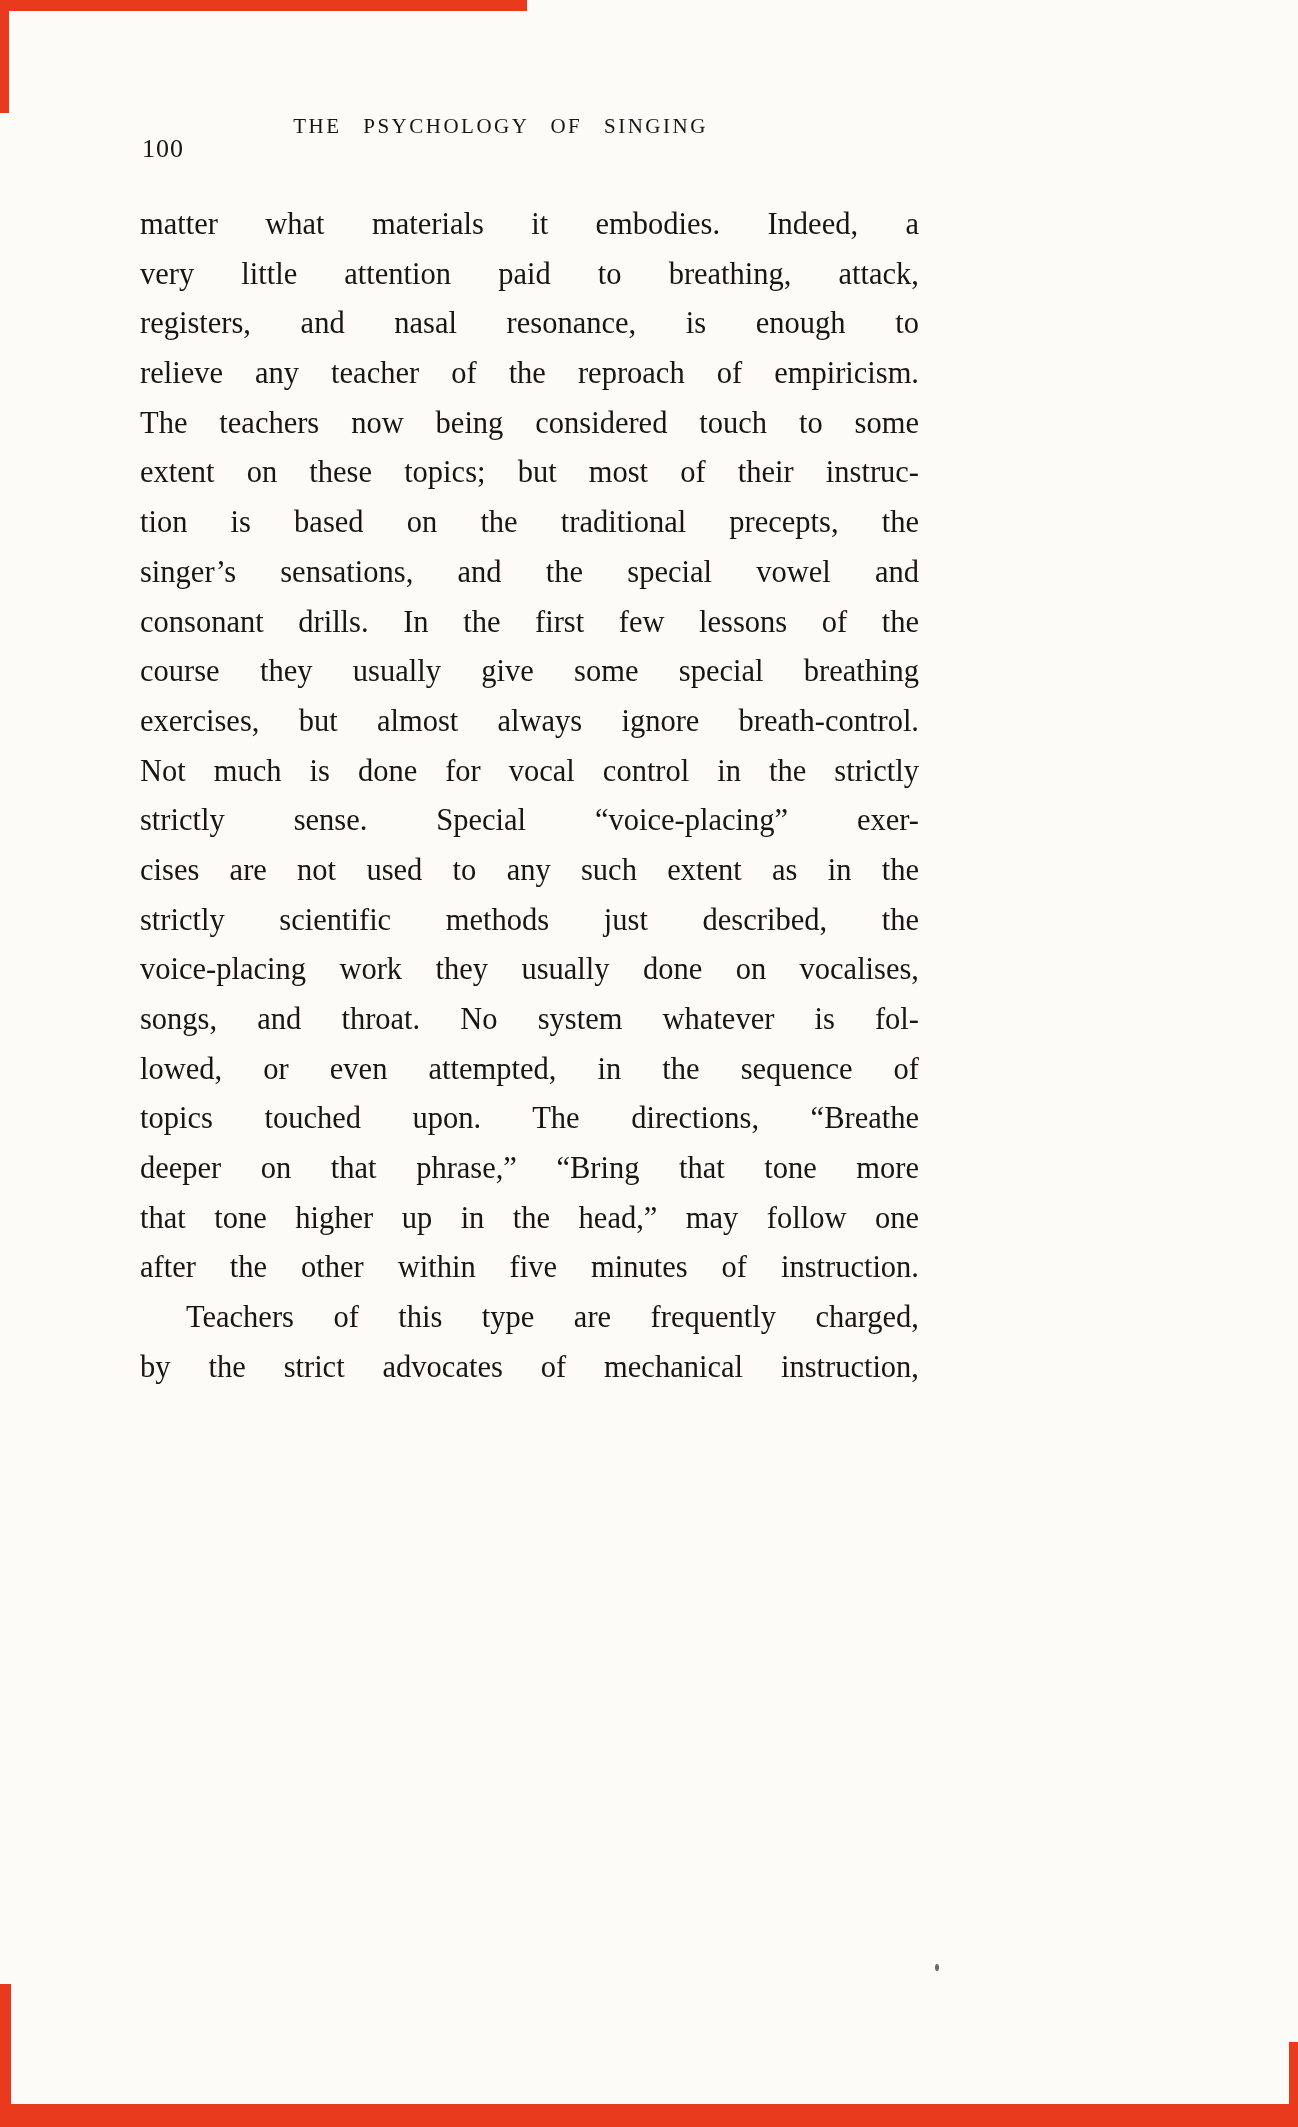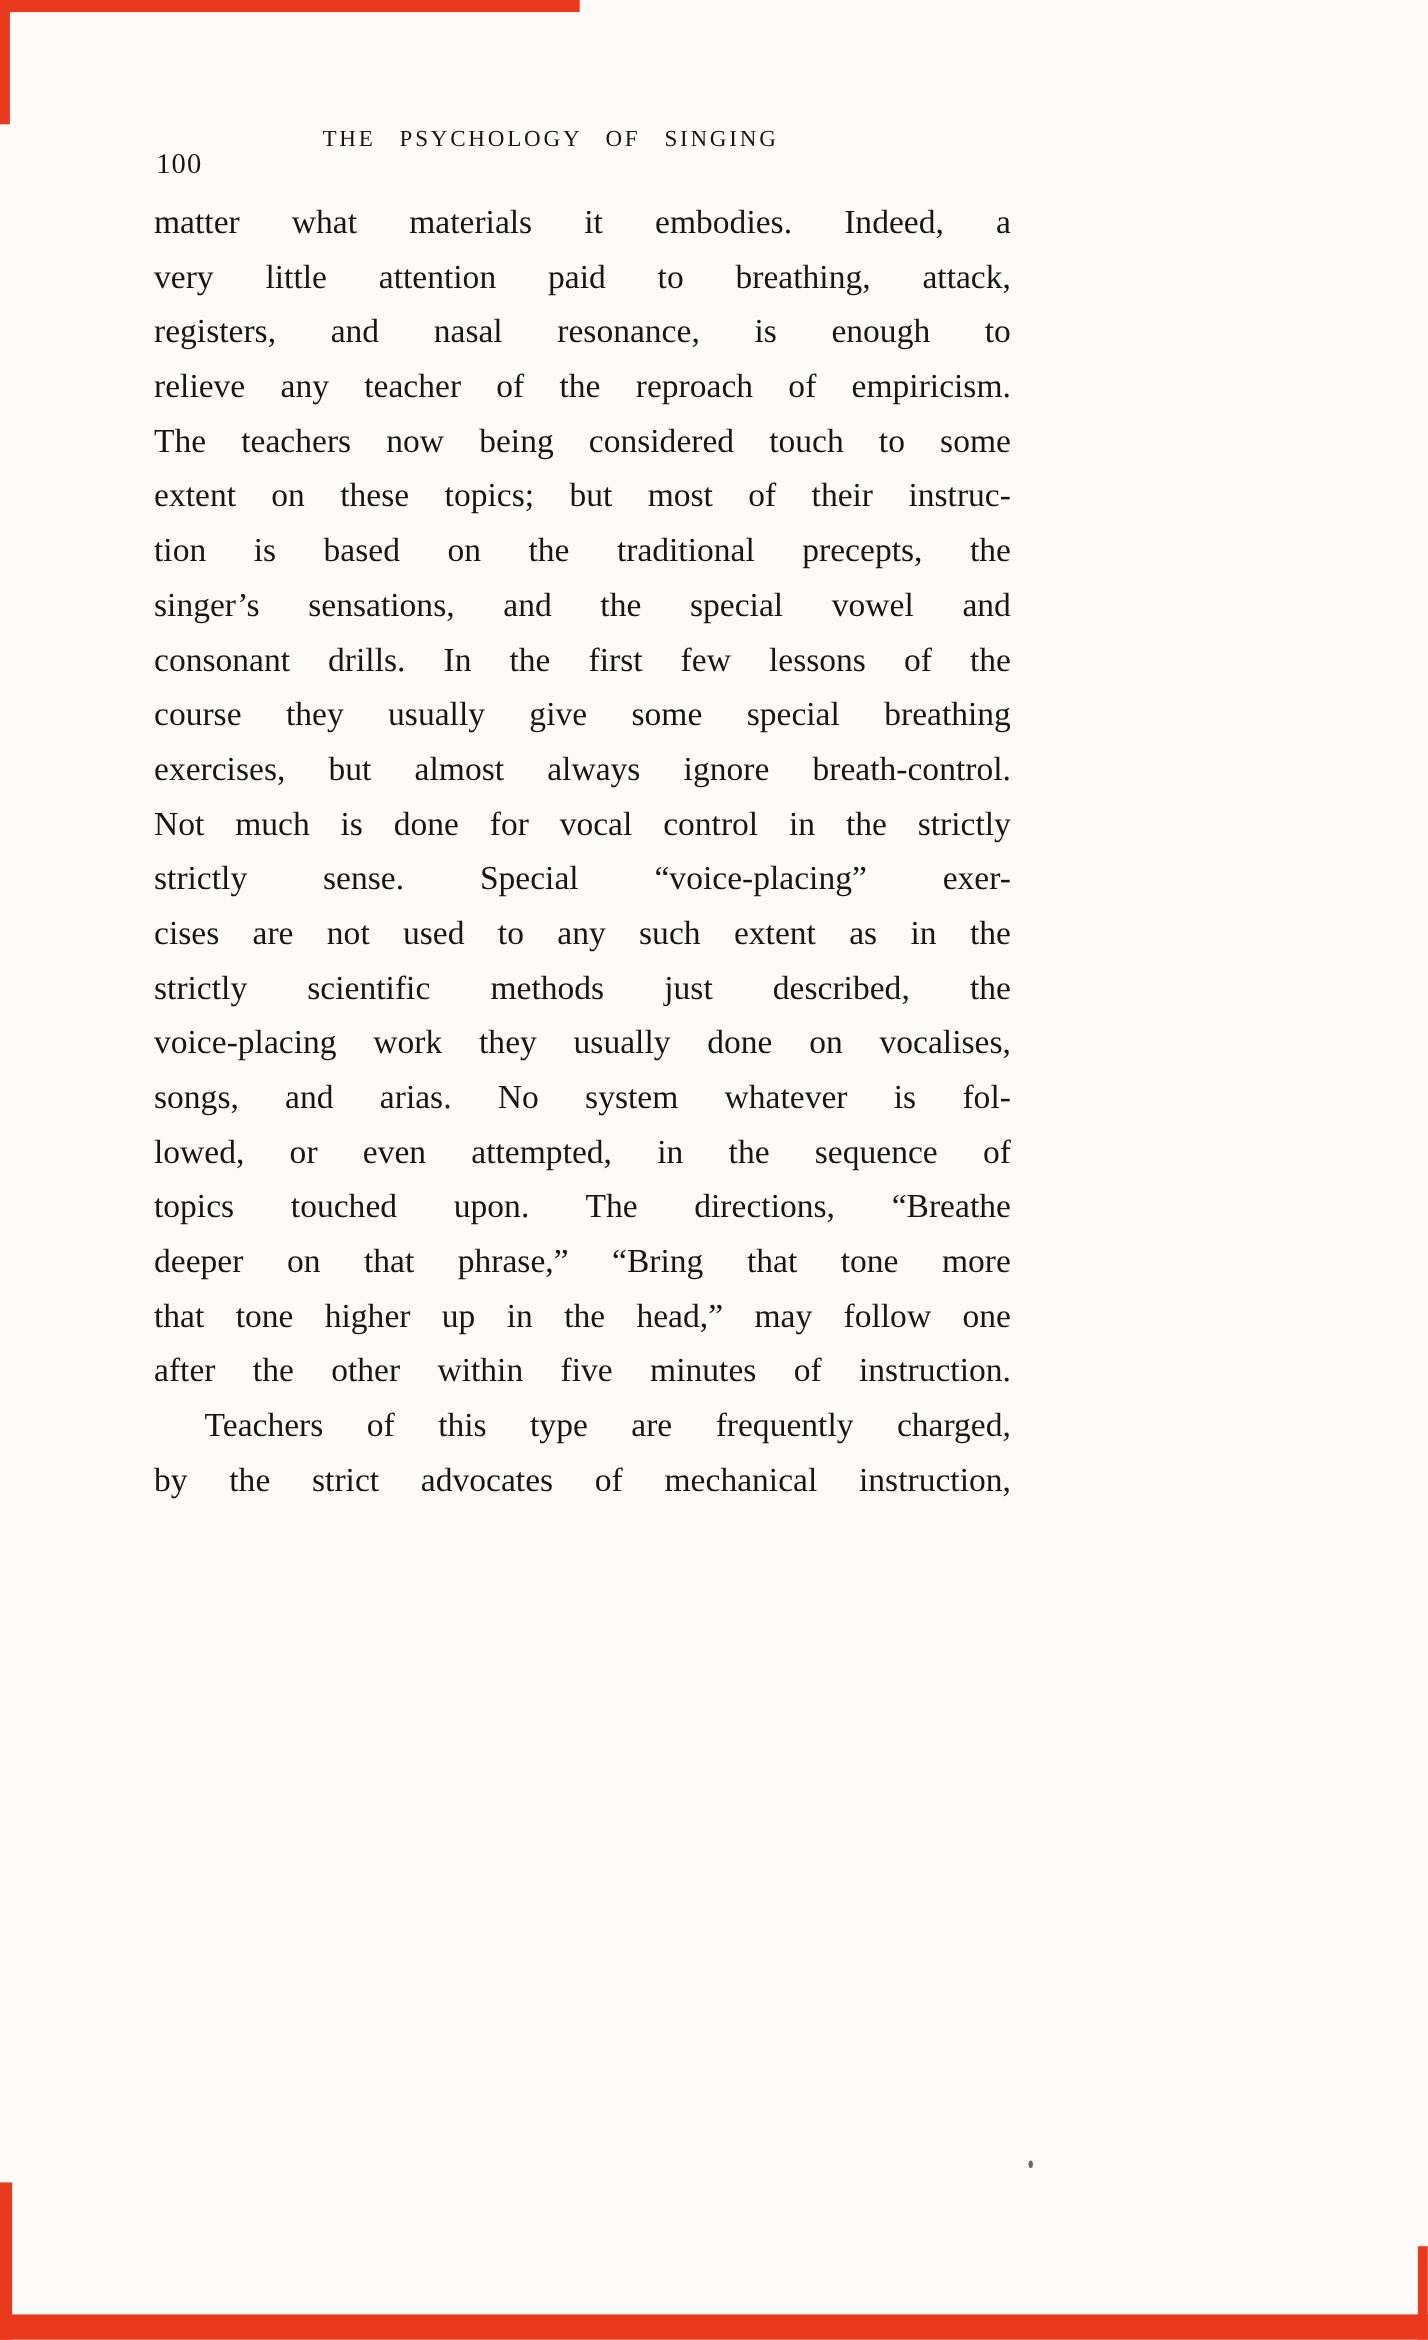--- a/index.html
+++ b/index.html
@@ -28,21 +28,21 @@
   }
   .running-title {
     display: block;
     text-align: center;
     padding-right: 58px;
     font-size: 21px;
     letter-spacing: 2.5px;
     word-spacing: 14px;
   }
   .body-text {
-    margin-top: 30px;
+    margin-top: 52px;
     font-size: 30.5px;
     line-height: 49.7px;
   }
   .line {
     text-align: justify;
     text-align-last: justify;
     white-space: normal;
     height: 49.7px;
     overflow: hidden;
   }
@@ -89,21 +89,21 @@
     <div class="line">tion is based on the traditional precepts, the</div>
     <div class="line">singer’s sensations, and the special vowel and</div>
     <div class="line">consonant drills. In the first few lessons of the</div>
     <div class="line">course they usually give some special breathing</div>
     <div class="line">exercises, but almost always ignore breath-control.</div>
     <div class="line">Not much is done for vocal control in the strictly</div>
     <div class="line">strictly sense. Special “voice-placing” exer-</div>
     <div class="line">cises are not used to any such extent as in the</div>
     <div class="line">strictly scientific methods just described, the</div>
     <div class="line">voice-placing work they usually done on vocalises,</div>
-    <div class="line">songs, and arias. No system whatever is fol-</div>
+    <div class="line">songs, and throat. No system whatever is fol-</div>
     <div class="line">lowed, or even attempted, in the sequence of</div>
     <div class="line">topics touched upon. The directions, “Breathe</div>
     <div class="line">deeper on that phrase,” “Bring that tone more</div>
     <div class="line">that tone higher up in the head,” may follow one</div>
     <div class="line">after the other within five minutes of instruction.</div>
     <div class="line indent">Teachers of this type are frequently charged,</div>
     <div class="line">by the strict advocates of mechanical instruction,</div>
   </div>
 </div>
 

